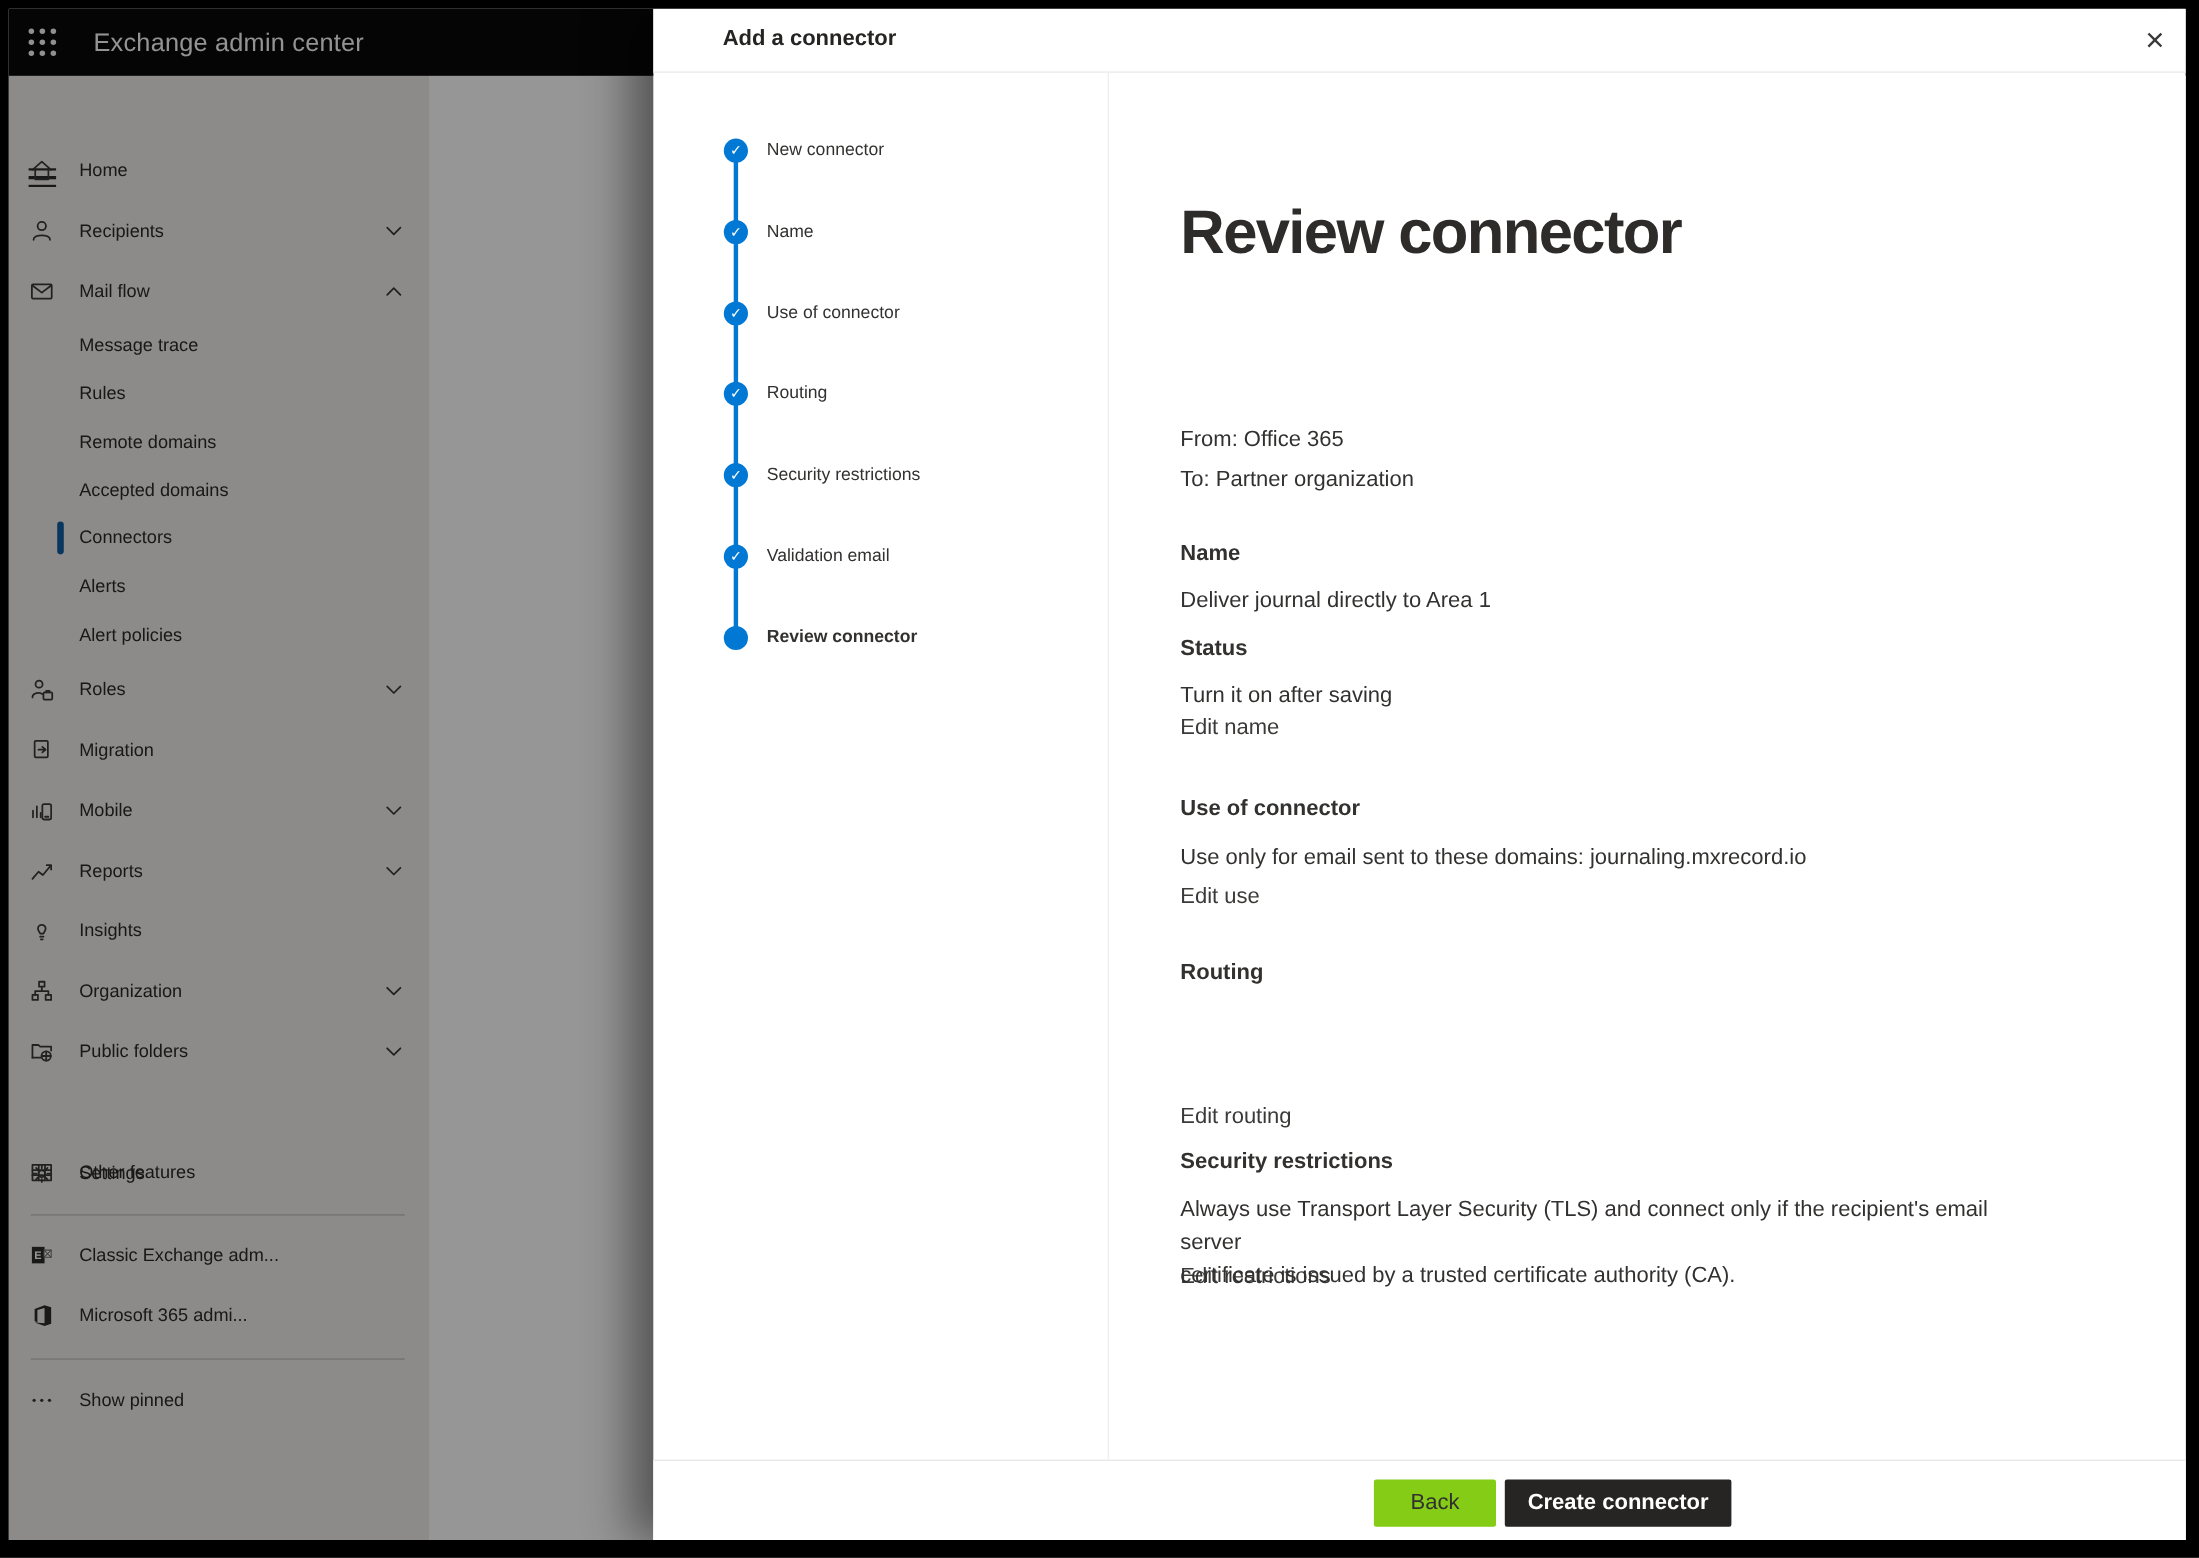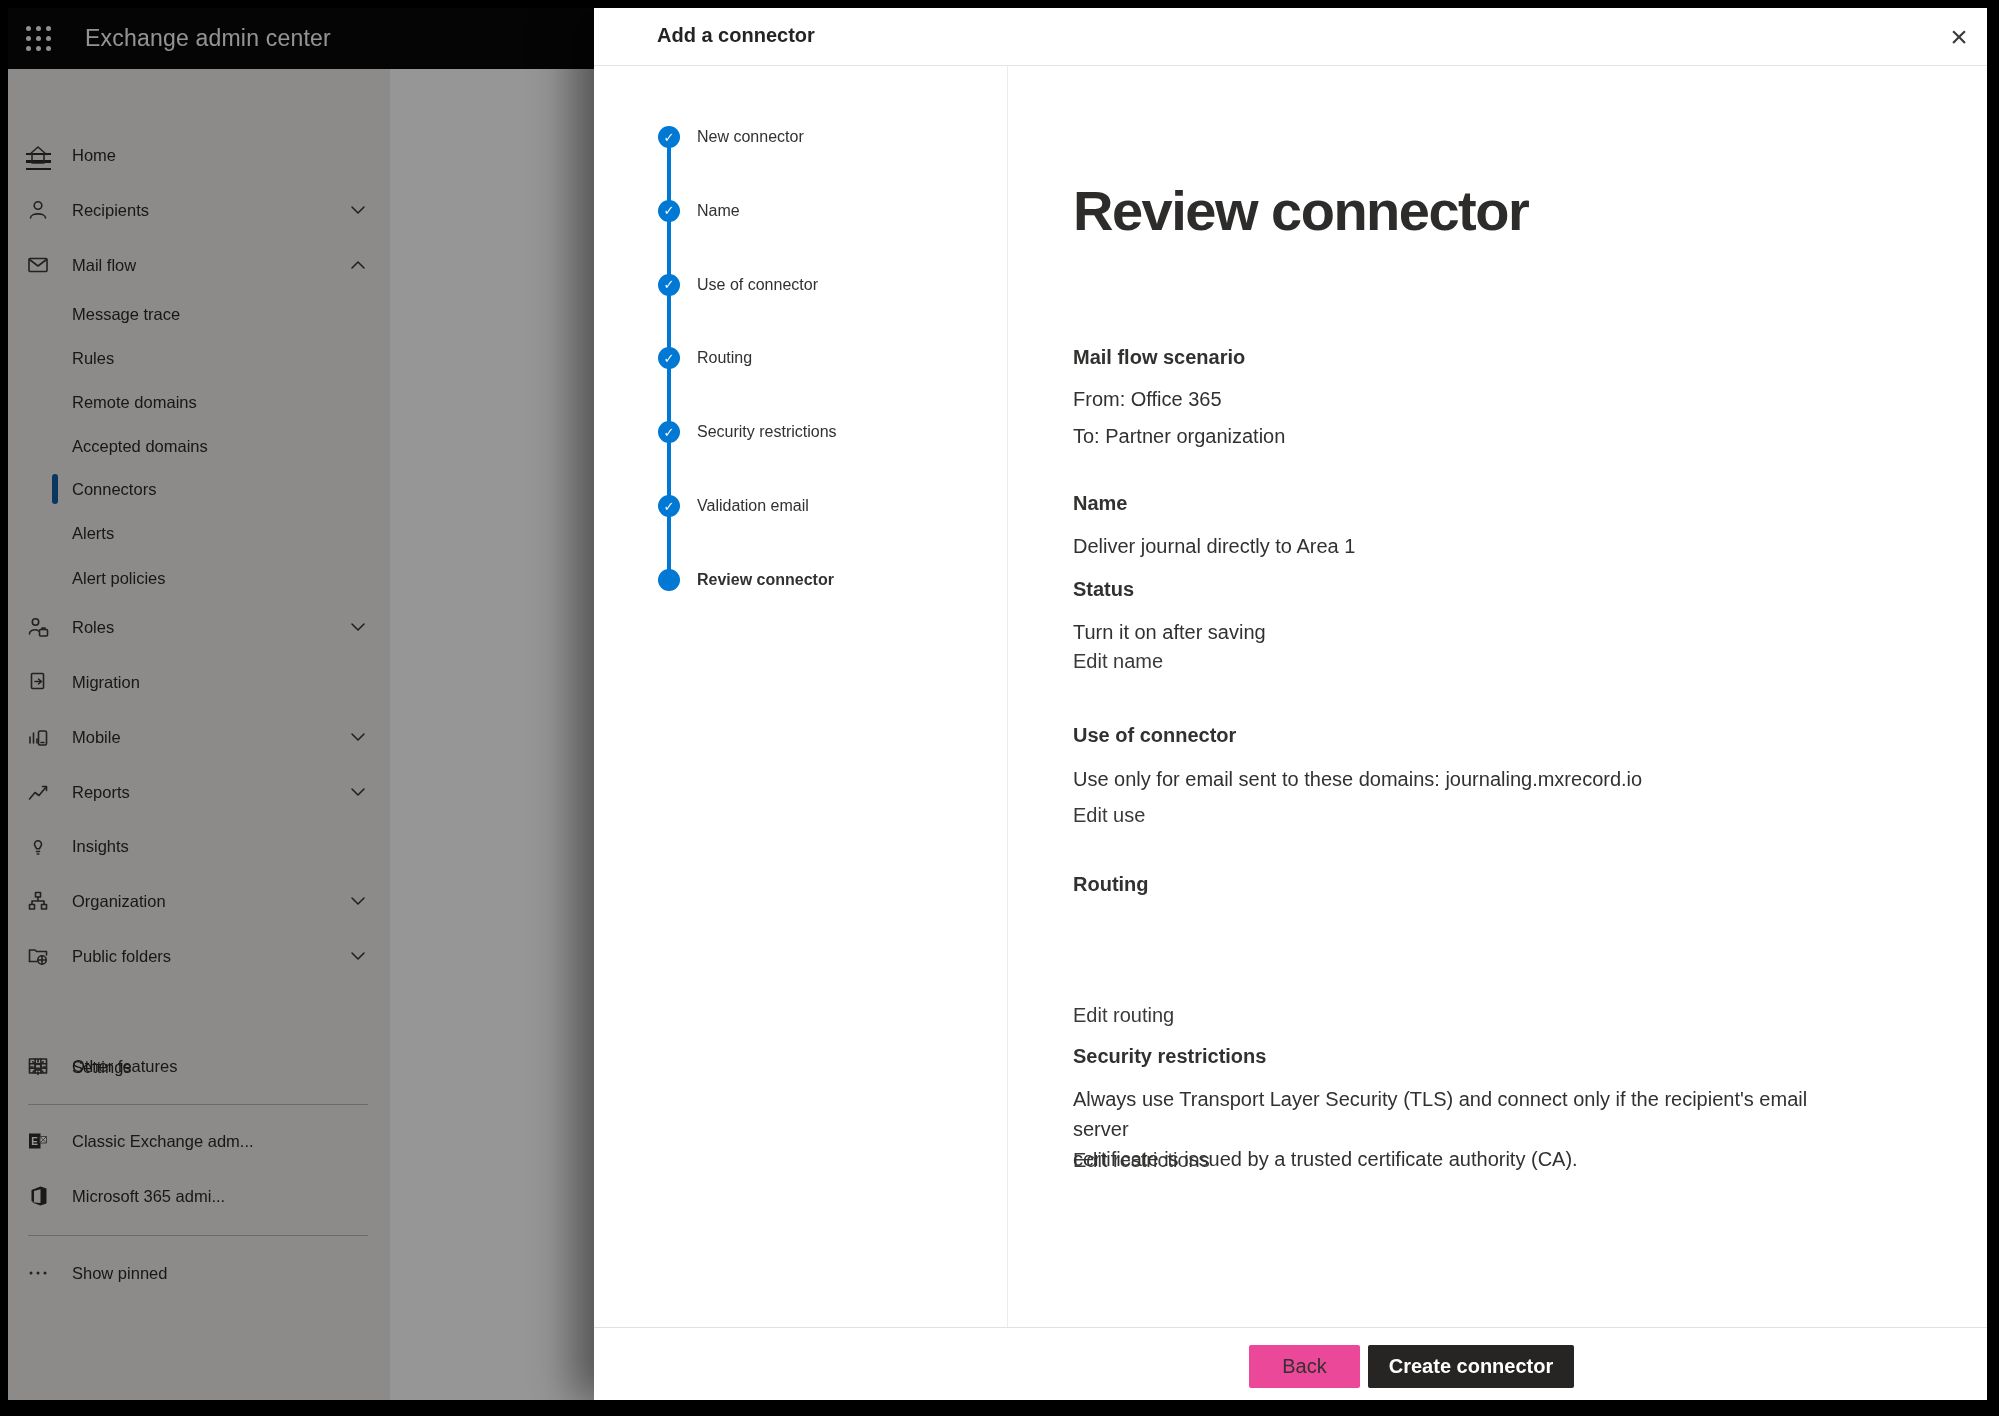--- a/index.html
+++ b/index.html
@@ -62,21 +62,21 @@
   
   .rv{position:absolute;left:479px;width:790px;color:#323130;font-size:20px;line-height:30px;}
   #rv-title{top:172px;font-size:56px;line-height:62px;font-weight:bold;color:#2d2c2b;letter-spacing:-1.5px;width:900px;}
   .rv-h{font-weight:bold;}
   .rv-edit{color:#3b3a39;}
 
   
   #panel-footer{left:0;top:1319px;width:100%;height:73px;background:#fff;border-top:1px solid #e3e1df;}
   .btn{position:absolute;top:17px;height:43px;border:none;border-radius:2px;font-size:20px;
        font-family:"Liberation Sans","DejaVu Sans",sans-serif;display:flex;align-items:center;justify-content:center;}
-  #btn-back{left:655px;width:111px;background:#ec4899;color:#323130;}
+  #btn-back{left:655px;width:111px;background:#84cc16;color:#323130;}
   #btn-create{left:774px;width:206px;background:#262524;color:#ffffff;font-weight:600;}
 </style>
 </head>
 <body>
 
 <div id="viewport" class="abs">
 
   <div id="topbar" class="abs">
     <div id="waffle">
       <i></i>
@@ -302,21 +302,20 @@
         <div class="step-label" style="top: 424.2px;">Security restrictions</div>
         <div class="step-circle" style="top: 487px;">✓</div>
         <div class="step-label" style="top: 498px;">Validation email</div>
         <div class="step-circle" style="top: 560.8px;"></div>
         <div class="step-label current" style="top: 571.8px;">Review connector</div>
       </div>
     <div id="steps-divider" class="abs"></div>
 
     <div id="rv-title" class="rv">Review connector</div>
 
-    <div class="rv rv-h" style="top:334px;">Mail flow scenario</div>
     <div class="rv" style="top:376px;">From: Office 365</div>
     <div class="rv" style="top:413px;">To: Partner organization</div>
 
     <div class="rv rv-h" style="top:480px;">Name</div>
     <div class="rv" style="top:523px;">Deliver journal directly to Area 1</div>
 
     <div class="rv rv-h" style="top:566px;">Status</div>
     <div class="rv" style="top:609px;">Turn it on after saving</div>
     <div class="rv rv-edit" style="top:638px;">Edit name</div>
 

